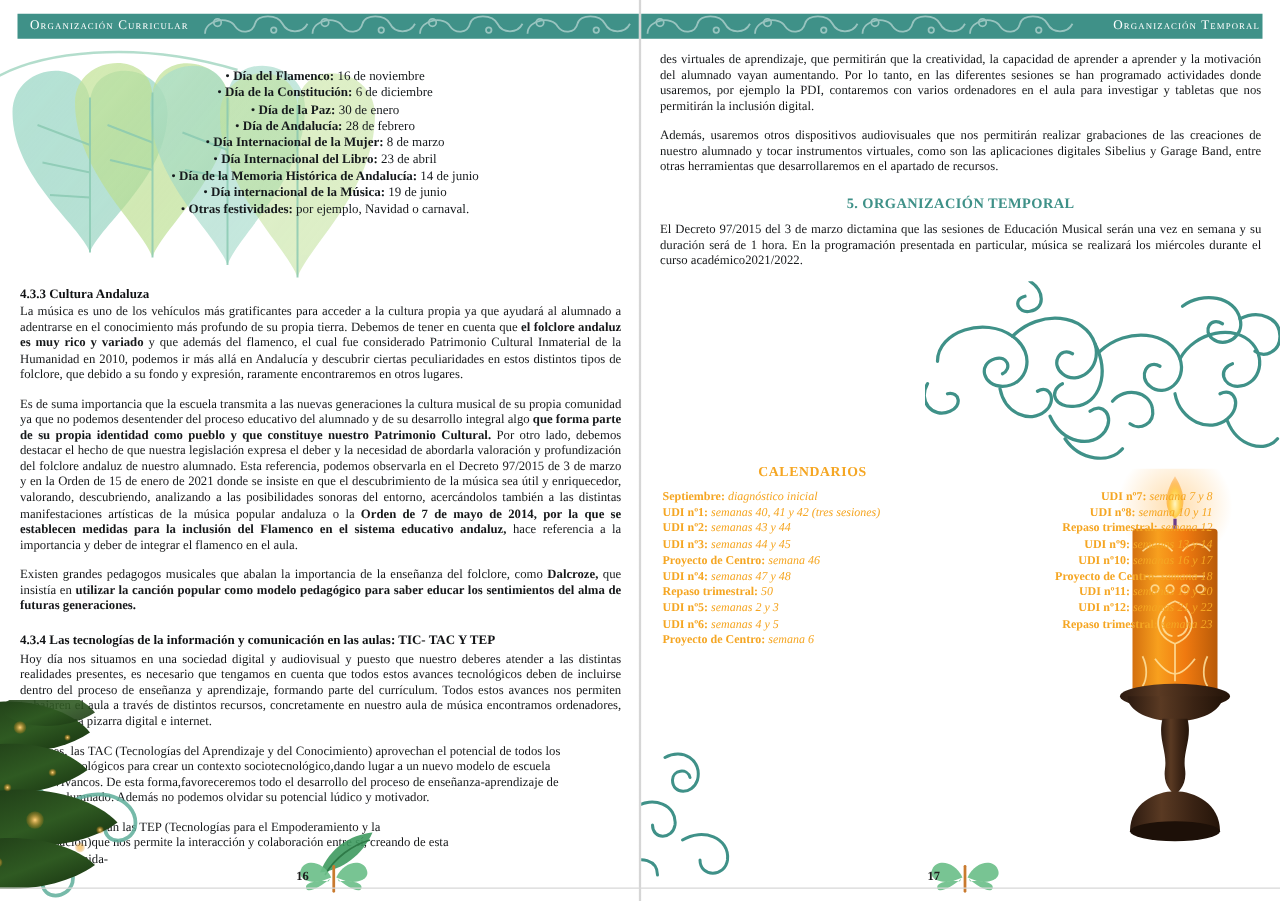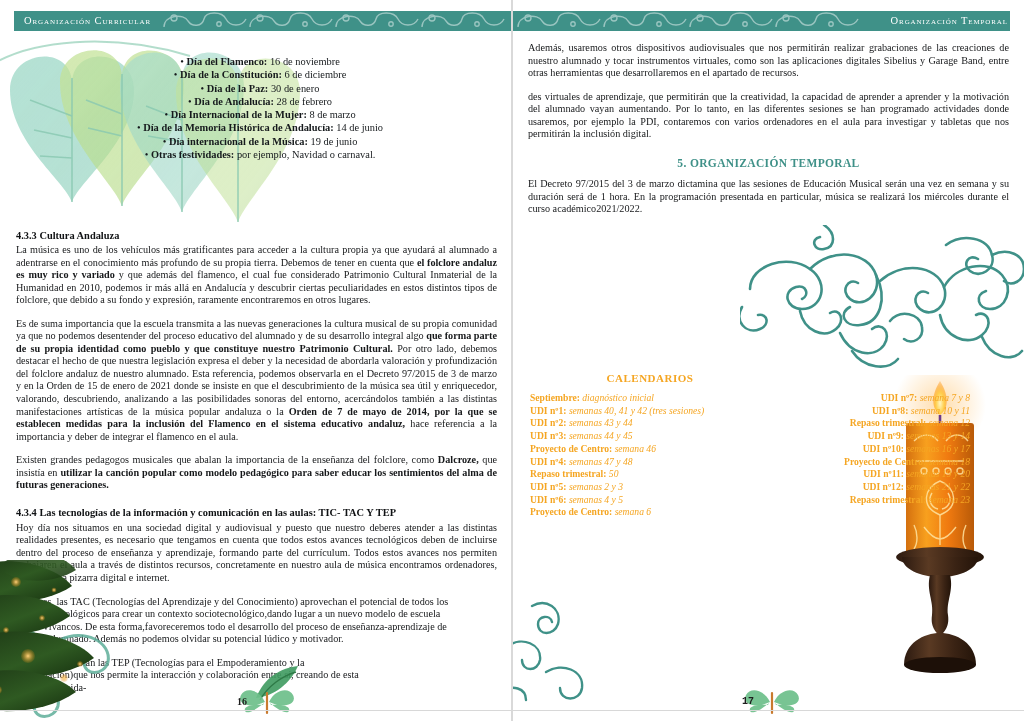--- a/index.html
+++ b/index.html
@@ -52,21 +52,21 @@
   .cal-col{position:absolute;z-index:6;font-size:9.6px;line-height:12.7px;color:#f5a623;}
   #cal-left{left:530px;top:392px;width:232px;text-align:left;}
   #cal-right{left:742px;top:392px;width:228px;text-align:right;}
   .cal-col .row{white-space:normal;}
   .cal-col .k{font-weight:bold;}
   .cal-col .v{font-style:italic;}
 
   
   .pagenum-wrap{position:absolute;width:60px;height:34px;z-index:7;}
   #pagenum-left{left:237px;top:685px;}
-  #pagenum-right{left:742px;top:685px;font-family:Liberation Mono, monospace;}
+  #pagenum-right{left:742px;top:685px;}
   .pagenum{position:absolute;left:0;top:0;width:60px;height:34px;line-height:34px;
       text-align:left;font-size:10px;font-weight:bold;color:#1d1d1d;z-index:3;}
   .butterfly{position:absolute;left:0;top:0;}
 
   
   .art{position:absolute;pointer-events:none;}
   #leaves-top{left:-10px;top:30px;z-index:1;}
   #leaf-bottom-left{left:-6px;top:560px;z-index:2;}
   #swirl-right-top{left:740px;top:225px;z-index:1;}
   #swirl-left-bottom{left:0px;top:600px;z-index:1;}
@@ -136,20 +136,21 @@
       </svg>
     </div>
     <div class="header-title" id="left-header-title">Organización Curricular</div>
 
     <div id="festividades">
       <div>• <b>Día del Flamenco:</b><span> 16 de noviembre</span></div>
       <div>• <b>Día de la Constitución:</b><span> 6 de diciembre</span></div>
       <div>• <b>Día de la Paz:</b><span> 30 de enero</span></div>
       <div>• <b>Día de Andalucía:</b><span> 28 de febrero</span></div>
       <div>• <b>Día Internacional de la Mujer:</b><span> 8 de marzo</span></div>
+      <div>• <b>Día Internacional del Libro:</b><span> 23 de abril</span></div>
       <div>• <b>Día de la Memoria Histórica de Andalucía:</b><span> 14 de junio</span></div>
       <div>• <b>Día internacional de la Música:</b><span> 19 de junio</span></div>
       <div>• <b>Otras festividades:</b><span> por ejemplo, Navidad o carnaval.</span></div>
     </div>
 
     <div class="col" id="left-body">
       <h4 class="sec">4.3.3 Cultura Andaluza</h4>
       <p><span>La música es uno de los vehículos más gratificantes para acceder a la cultura propia ya que ayudará al alumnado a adentrarse en el conocimiento más profundo de su propia tierra. Debemos de tener en cuenta que </span><b>el folclore andaluz es muy rico y variado</b><span> y que además del flamenco, el cual fue considerado Patrimonio Cultural Inmaterial de la Humanidad en 2010, podemos ir más allá en Andalucía y descubrir ciertas peculiaridades en estos distintos tipos de folclore, que debido a su fondo y expresión, raramente encontraremos en otros lugares.</span></p>
       <p><span>Es de suma importancia que la escuela transmita a las nuevas generaciones la cultura musical de su propia comunidad ya que no podemos desentender del proceso educativo del alumnado y de su desarrollo integral algo </span><b>que forma parte de su propia identidad como pueblo y que constituye nuestro Patrimonio Cultural.</b><span> Por otro lado, debemos destacar el hecho de que nuestra legislación expresa el deber y la necesidad de abordarla valoración y profundización del folclore andaluz de nuestro alumnado. Esta referencia, podemos observarla en el Decreto 97/2015 de 3 de marzo y en la Orden de 15 de enero de 2021 donde se insiste en que el descubrimiento de la música sea útil y enriquecedor, valorando, descubriendo, analizando a las posibilidades sonoras del entorno, acercándolos también a las distintas manifestaciones artísticas de la música popular andaluza o la </span><b>Orden de 7 de mayo de 2014, por la que se establecen medidas para la inclusión del Flamenco en el sistema educativo andaluz,</b><span> hace referencia a la importancia y deber de integrar el flamenco en el aula.</span></p>
       <p><span>Existen grandes pedagogos musicales que abalan la importancia de la enseñanza del folclore, como </span><b>Dalcroze,</b><span> que insistía en </span><b>utilizar la canción popular como modelo pedagógico para saber educar los sentimientos del alma de futuras generaciones.</b></p>
@@ -233,22 +234,22 @@
           <circle cx="61" cy="13" r="2.2"></circle>
             <circle cx="147" cy="13" r="2.2"></circle>
             <circle cx="233" cy="13" r="2.2"></circle>
             <circle cx="319" cy="13" r="2.2"></circle>
         </g>
       </svg>
     </div>
     <div class="header-title" id="right-header-title">Organización Temporal</div>
 
     <div class="col" id="right-body">
+      <p>des virtuales de aprendizaje, que permitirán que la creatividad, la capacidad de aprender a aprender y la motivación del alumnado vayan aumentando. Por lo tanto, en las diferentes sesiones se han programado actividades donde usaremos, por ejemplo la PDI, contaremos con varios ordenadores en el aula para investigar y tabletas que nos permitirán la inclusión digital.</p>
       <p>Además, usaremos otros dispositivos audiovisuales que nos permitirán realizar grabaciones de las creaciones de nuestro alumnado y tocar instrumentos virtuales, como son las aplicaciones digitales Sibelius y Garage Band, entre otras herramientas que desarrollaremos en el apartado de recursos.</p>
-      <p>des virtuales de aprendizaje, que permitirán que la creatividad, la capacidad de aprender a aprender y la motivación del alumnado vayan aumentando. Por lo tanto, en las diferentes sesiones se han programado actividades donde usaremos, por ejemplo la PDI, contaremos con varios ordenadores en el aula para investigar y tabletas que nos permitirán la inclusión digital.</p>
     </div>
 
     <div id="seccion-temporal">5. ORGANIZACIÓN TEMPORAL</div>
 
     <div class="col" style="left:16px;top:178px;width:481px;">
       <p>El Decreto 97/2015 del 3 de marzo dictamina que las sesiones de Educación Musical serán una vez en semana y su duración será de 1 hora. En la programación presentada en particular, música se realizará los miércoles durante el curso académico2021/2022.</p>
     </div>
 
     <svg class="art" id="swirl-right-top" width="285" height="175" viewBox="0 0 285 175" style="left:228px;top:225px;">
       <g stroke="#3f9188" stroke-width="2.6" fill="none" stroke-linecap="round">

